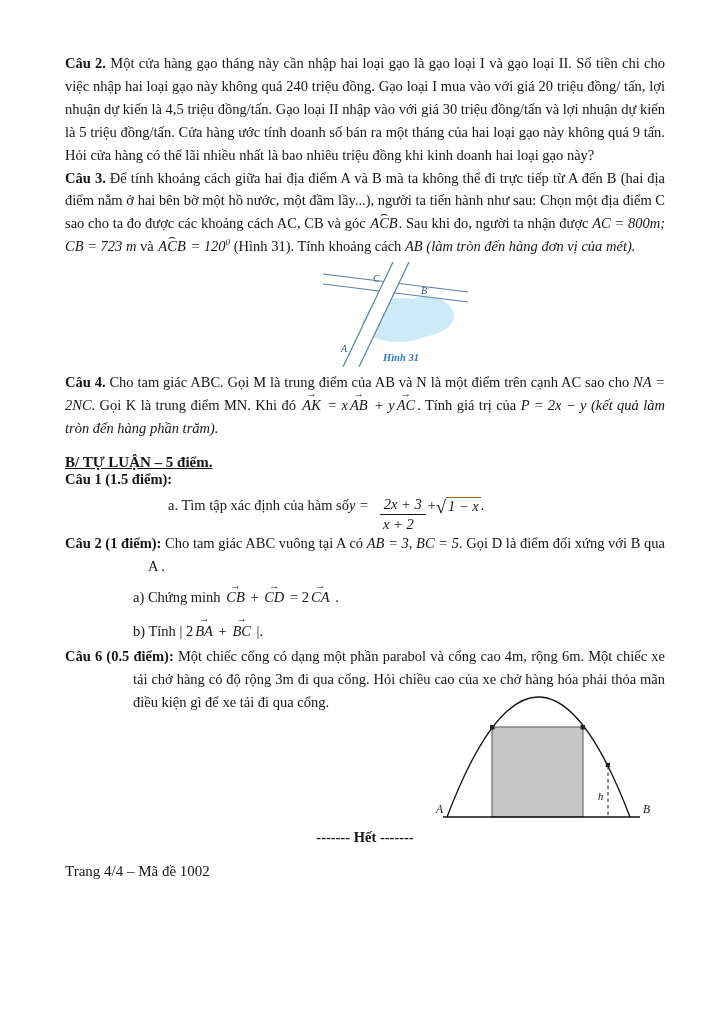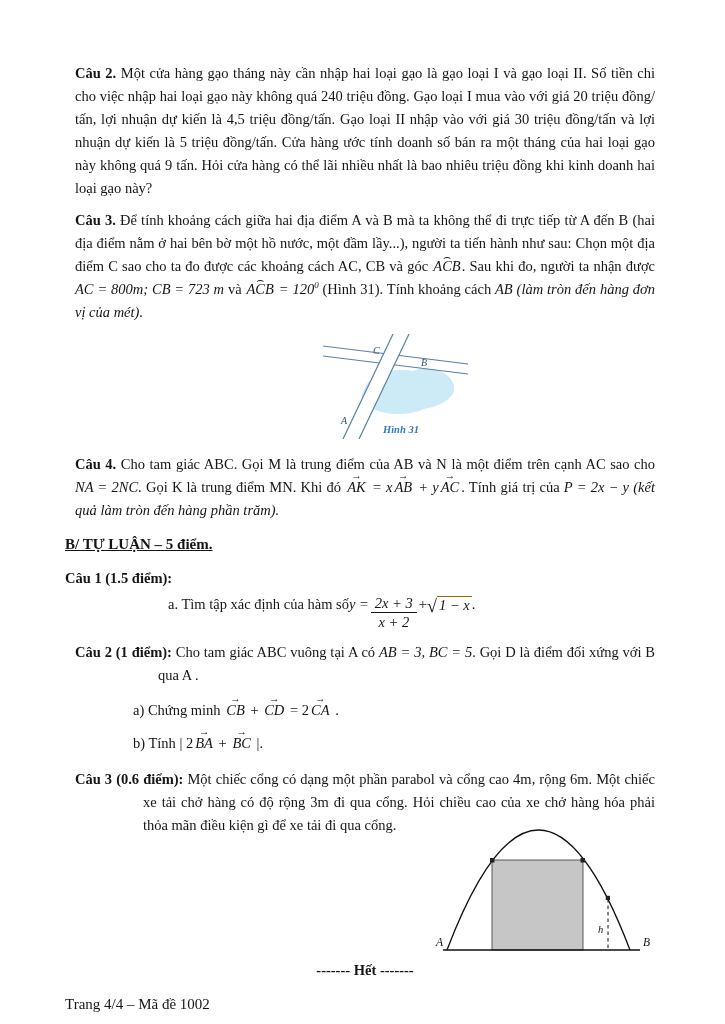--- a/index.html
+++ b/index.html
@@ -8,56 +8,56 @@
     width:725px; height:1024px;
     box-sizing:border-box;
     padding:52px 60px 0 65px;
     background:#ffffff;
     color:#151515;
     font-family:"Liberation Serif", serif;
     font-size:14.5px;
     overflow:hidden;
   }
   .content { width:600px; }
-  p.qpara { margin:10px; text-align:justify; line-height:1.58; }
+  p.qpara { margin:0; text-align:justify; line-height:1.58; }
   .qlabel { font-weight:bold; }
   .mi { font-style:italic; }
   sup.deg { font-size:9px; vertical-align:super; line-height:0; font-style:italic; }
 
   
   .arc { position:relative; display:inline-block; font-style:italic; padding:0 1px; }
   .arc::after { content:"\2322"; position:absolute; left:50%; transform:translateX(-50%);
                 top:-0.62em; font-size:0.85em; font-style:normal; }
 
   
   .vec { position:relative; display:inline-block; font-style:italic; padding:0 2px; }
   .vec::after { content:"\2192"; position:absolute; left:50%; transform:translateX(-50%);
                 top:-0.80em; font-size:0.72em; font-style:normal; }
 
   
   .frac { display:inline-block; vertical-align:middle; text-align:center;
           font-style:italic; line-height:1.15; margin:0 2px; }
-  .frac .num { display:block; border-bottom:1px solid #151515; padding:0 4px 1px; }
+  .frac .num { display:block; border-bottom:1px solid #151515; padding:0 4px 1px;margin-left:9px; }
   .frac .den { display:block; padding:1px 4px 0; }
 
   
   .sqrt { display:inline-block; white-space:nowrap; }
   .sqrt .rad { font-size:1.25em; vertical-align:-2px; }
   .sqrt .body { border-top:1px solid #a16207; font-style:italic; padding:0 2px; }
 
   .math-line { line-height:1.9; }
 
   .cau3tn { margin-top:9px; line-height:1.64; }
   .cau4tn { margin-top:11px; line-height:1.75; }
 
   .fig1-wrap { width:175px; margin:4px 0 0 258px; }
   .fig2-wrap { width:235px; margin:-24px 0 0 370px; }
 
   .sec-heading { margin-top:14px; font-weight:bold; font-size:15px; text-decoration:underline; }
-  .tl-header { font-weight:bold; margin-top:17px; }
+  .tl-header { font-weight:bold; }
 
   .tl1-line-a { margin:8px 0 0 103px; display:flex; line-height:1.3; }
   .tl1-line-b { margin:4px 0 0 103px; line-height:1.6; }
 
   .hang83 { margin-top:12px; padding-left:83px; text-indent:-83px; line-height:1.62; }
   .hang68 { margin-top:14px; padding-left:68px; text-indent:-68px; line-height:1.72; text-align:justify; }
   .sub-line { margin:6px 0 0 68px; }
 
   .het-line { text-align:center; font-weight:bold; }
   .footer-line { margin-top:17px; font-size:15px; }
@@ -106,21 +106,21 @@
         </span>
       <span>+</span>
       <span class="sqrt"><span class="rad">√</span><span class="body">1 − x</span></span>
       <span>.</span>
     </div>
 
     <p class="qpara hang83"><span class="qlabel">Câu 2 (1 điểm):</span><span> Cho tam giác ABC vuông tại A có </span><span class="mi">AB = 3, BC = 5</span><span>. Gọi D là điểm đối xứng với B qua A .</span></p>
     <div class="sub-line math-line"><span>a) Chứng minh </span><span class="vec">CB</span><span> + </span><span class="vec">CD</span><span> = 2</span><span class="vec">CA</span><span> .</span></div>
     <div class="sub-line math-line"><span>b) Tính </span><span>| 2</span><span class="vec">BA</span><span> + </span><span class="vec">BC</span><span> |.</span></div>
 
-    <p class="qpara hang68"><span class="qlabel">Câu 3 (0.6 điểm):</span><span> Một chiếc cổng có dạng một phần parabol và cổng cao 4m, rộng 6m. Một chiếc xe tải chở hàng có độ rộng 3m đi qua cổng. Hỏi chiều cao của xe chở hàng hóa phải thỏa mãn điều kiện gì để xe tải đi qua cổng.</span></p>
+    <p class="qpara hang68"><span class="qlabel">Câu 6 (0.5 điểm):</span><span> Một chiếc cổng có dạng một phần parabol và cổng cao 4m, rộng 6m. Một chiếc xe tải chở hàng có độ rộng 3m đi qua cổng. Hỏi chiều cao của xe chở hàng hóa phải thỏa mãn điều kiện gì để xe tải đi qua cổng.</span></p>
 
     <div class="fig2-wrap">
       <svg width="235" height="135" viewBox="0 0 235 135">
         <rect x="57" y="37" width="91" height="90" stroke="#4a4a4a" stroke-width="0.9" fill="#c6c6c6"></rect>
         <path d="M 12 127 Q 103.5 -113 195 127" fill="none" stroke="#111111" stroke-width="1.3"></path>
         <line x1="8" y1="127" x2="205" y2="127" stroke="#111111" stroke-width="1.3"></line>
         <rect x="55" y="35" width="4.5" height="4.5" fill="#222222"></rect>
         <rect x="145.5" y="35" width="4.5" height="4.5" fill="#222222"></rect>
         <line x1="173" y1="76" x2="173" y2="127" stroke="#111111" stroke-width="1" stroke-dasharray="3.5,3"></line>
         <rect x="170.8" y="72.8" width="4.2" height="4.2" fill="#222222"></rect>

